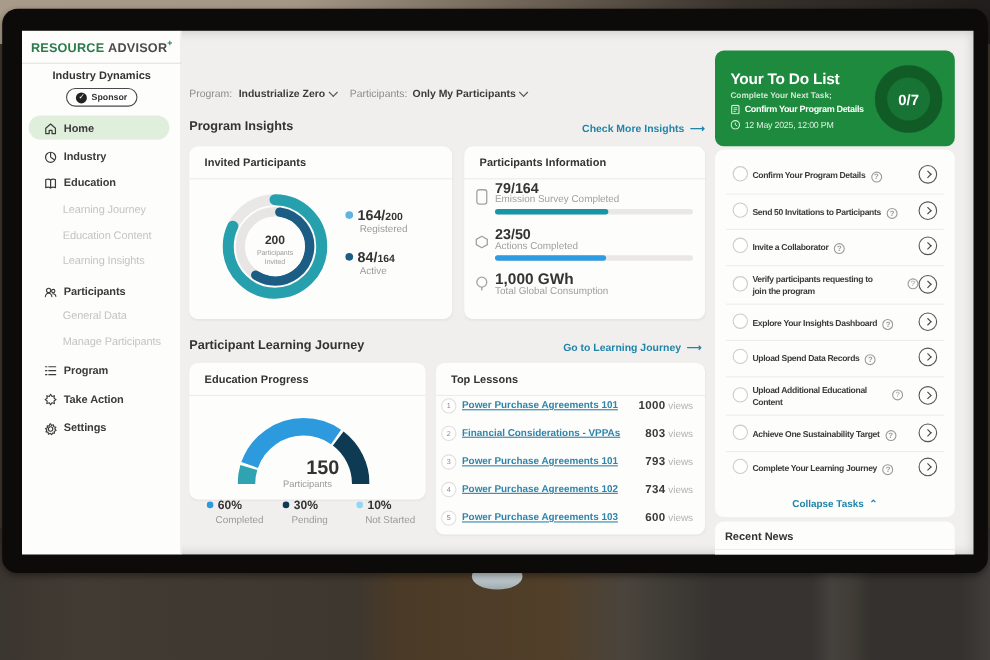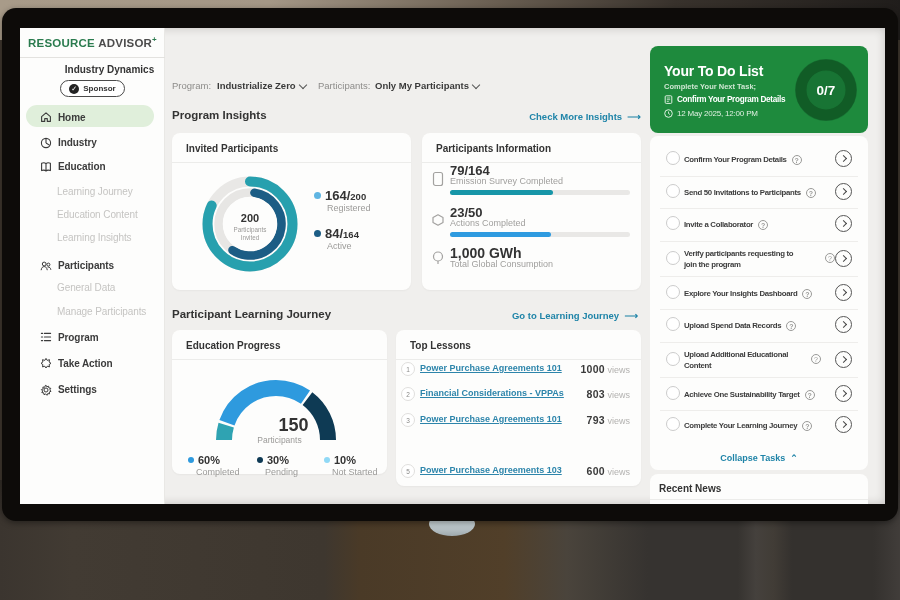--- a/index.html
+++ b/index.html
@@ -19,21 +19,21 @@
   .monitor { left:2px; top:8px; width:896px; height:513px; background:#0d0b09; border-radius:14px;
     box-shadow:0 2px 6px rgba(0,0,0,.4); }
   .screen { position:absolute; left:18px; top:20px; width:865px; height:476px; background:#f0efed; overflow:hidden; box-shadow:inset 0 0 10px rgba(40,35,30,.22); filter:blur(0.3px); }
 
   
   .sb { position:absolute; left:0; top:0; width:145px; height:476px; background:#fdfdfc; border-right:1px solid #e9e8e5; }
   .logo { position:absolute; left:0; top:7px; width:145px; text-align:center; font-size:11.5px; font-weight:bold; letter-spacing:.2px; color:#2a7b4e; }
   .logo b { color:#4c4c4c; }
   .logo sup { color:#2a7b4e; font-size:8px; }
   .sbdiv { position:absolute; left:0; top:29px; width:145px; border-top:1px solid #e3e2df; }
-  .org { position:absolute; left:17px; top:36px; width:145px; text-align:center; font-size:10px; font-weight:bold; color:#333; }
+  .org { position:absolute; left:0; top:36px; width:145px; text-align:center; font-size:10px; font-weight:bold; color:#333; }
   .sponsor { position:absolute; left:40px; top:52px; width:65px; height:17px; border:1px solid #4a4a4a; border-radius:9px;
     background:#fff; display:flex; align-items:center; justify-content:center; gap:4px; }
   .sponsor .dot { width:10px; height:10px; border-radius:50%; background:#222; color:#fff; font-size:7px; line-height:10px; text-align:center; }
   .sponsor span { font-size:8px; font-weight:bold; color:#333; }
   .homepill { position:absolute; left:6px; top:77px; width:128px; height:22px; background:#e0efdb; border-radius:11px; }
   .nav { position:absolute; display:flex; align-items:center; gap:6px; height:14px; left:20px; }
   .nav svg { flex:0 0 auto; }
   .nav span { font-size:10px; font-weight:bold; color:#3b3b3b; letter-spacing:-0.1px; }
   .nav.sub { left:37px; }
   .nav.sub span { font-weight:normal; color:#c5c4c2; font-size:10px; }
@@ -216,21 +216,21 @@
         <div class="bar" style="left:28px; top:99px;">
           <i style="width:56%; background:#2f9be0;"></i>
         </div>
         <div class="pirow-val" style="left:28px; top:112px; font-size:14px;">1,000 GWh</div>
         <div class="pirow-lab" style="left:28px; top:126px;">Total Global Consumption</div>
       </div>
 
       <div class="sechead" style="left:152px; top:280px;">Participant Learning Journey</div>
       <div class="seclink" style="left:440px; top:282px; width:178px;">Go to Learning Journey&nbsp;&nbsp;⟶</div>
 
-      <div class="card" style="left:152px; top:302px; width:215px; height:144px;">
+      <div class="card" style="left:152px; top:302px; width:215px; height:124px;">
         <div class="ctitle">Education Progress</div>
         <div class="cdiv"></div>
         <svg style="position:absolute;left:44px;top:50px;" width="120" height="60" viewBox="0 0 120 60">
           <path d="M8 60 A52 52 0 0 1 112 60" fill="none" stroke="#2fa3b2" stroke-width="16" pathLength="100" stroke-dasharray="9.3 200" stroke-dashoffset="0"></path>
           <path d="M8 60 A52 52 0 0 1 112 60" fill="none" stroke="#2e9ade" stroke-width="16" pathLength="100" stroke-dasharray="58.4 200" stroke-dashoffset="-10.8"></path>
           <path d="M8 60 A52 52 0 0 1 112 60" fill="none" stroke="#0e3a54" stroke-width="16" pathLength="100" stroke-dasharray="29.3 200" stroke-dashoffset="-70.7"></path>
         </svg>
         <div style="position:absolute; left:0; top:85px; width:215px; text-align:center; font-size:18px; font-weight:bold; color:#333;margin-left:14px;">150</div>
         <div style="position:absolute; left:0; top:105px; width:215px; text-align:center; font-size:8.5px; color:#9b9a98;">Participants</div>
         <div class="legval" style="left:16px; top:124px; font-size:11px;"><span class="dot" style="background:#2e9ade; width:6px; height:6px;"></span>60%</div>
@@ -251,20 +251,25 @@
         </div>
         <div class="lesson" style="top:54px;">
           <div class="num">2</div>
           <div class="lt">Financial Considerations - VPPAs</div>
           <div class="lv"><b>803</b> views</div>
         </div>
         <div class="lesson" style="top:80px;">
           <div class="num">3</div>
           <div class="lt">Power Purchase Agreements 101</div>
           <div class="lv"><b>793</b> views</div>
+        </div>
+        <div class="lesson" style="top:105px;">
+          <div class="num">4</div>
+          <div class="lt">Power Purchase Agreements 102</div>
+          <div class="lv"><b>734</b> views</div>
         </div>
         <div class="lesson" style="top:131px;">
           <div class="num">5</div>
           <div class="lt">Power Purchase Agreements 103</div>
           <div class="lv"><b>600</b> views</div>
         </div>
       </div>
 
       <div class="todo-green">
         <div class="tg1">Your To Do List</div>

